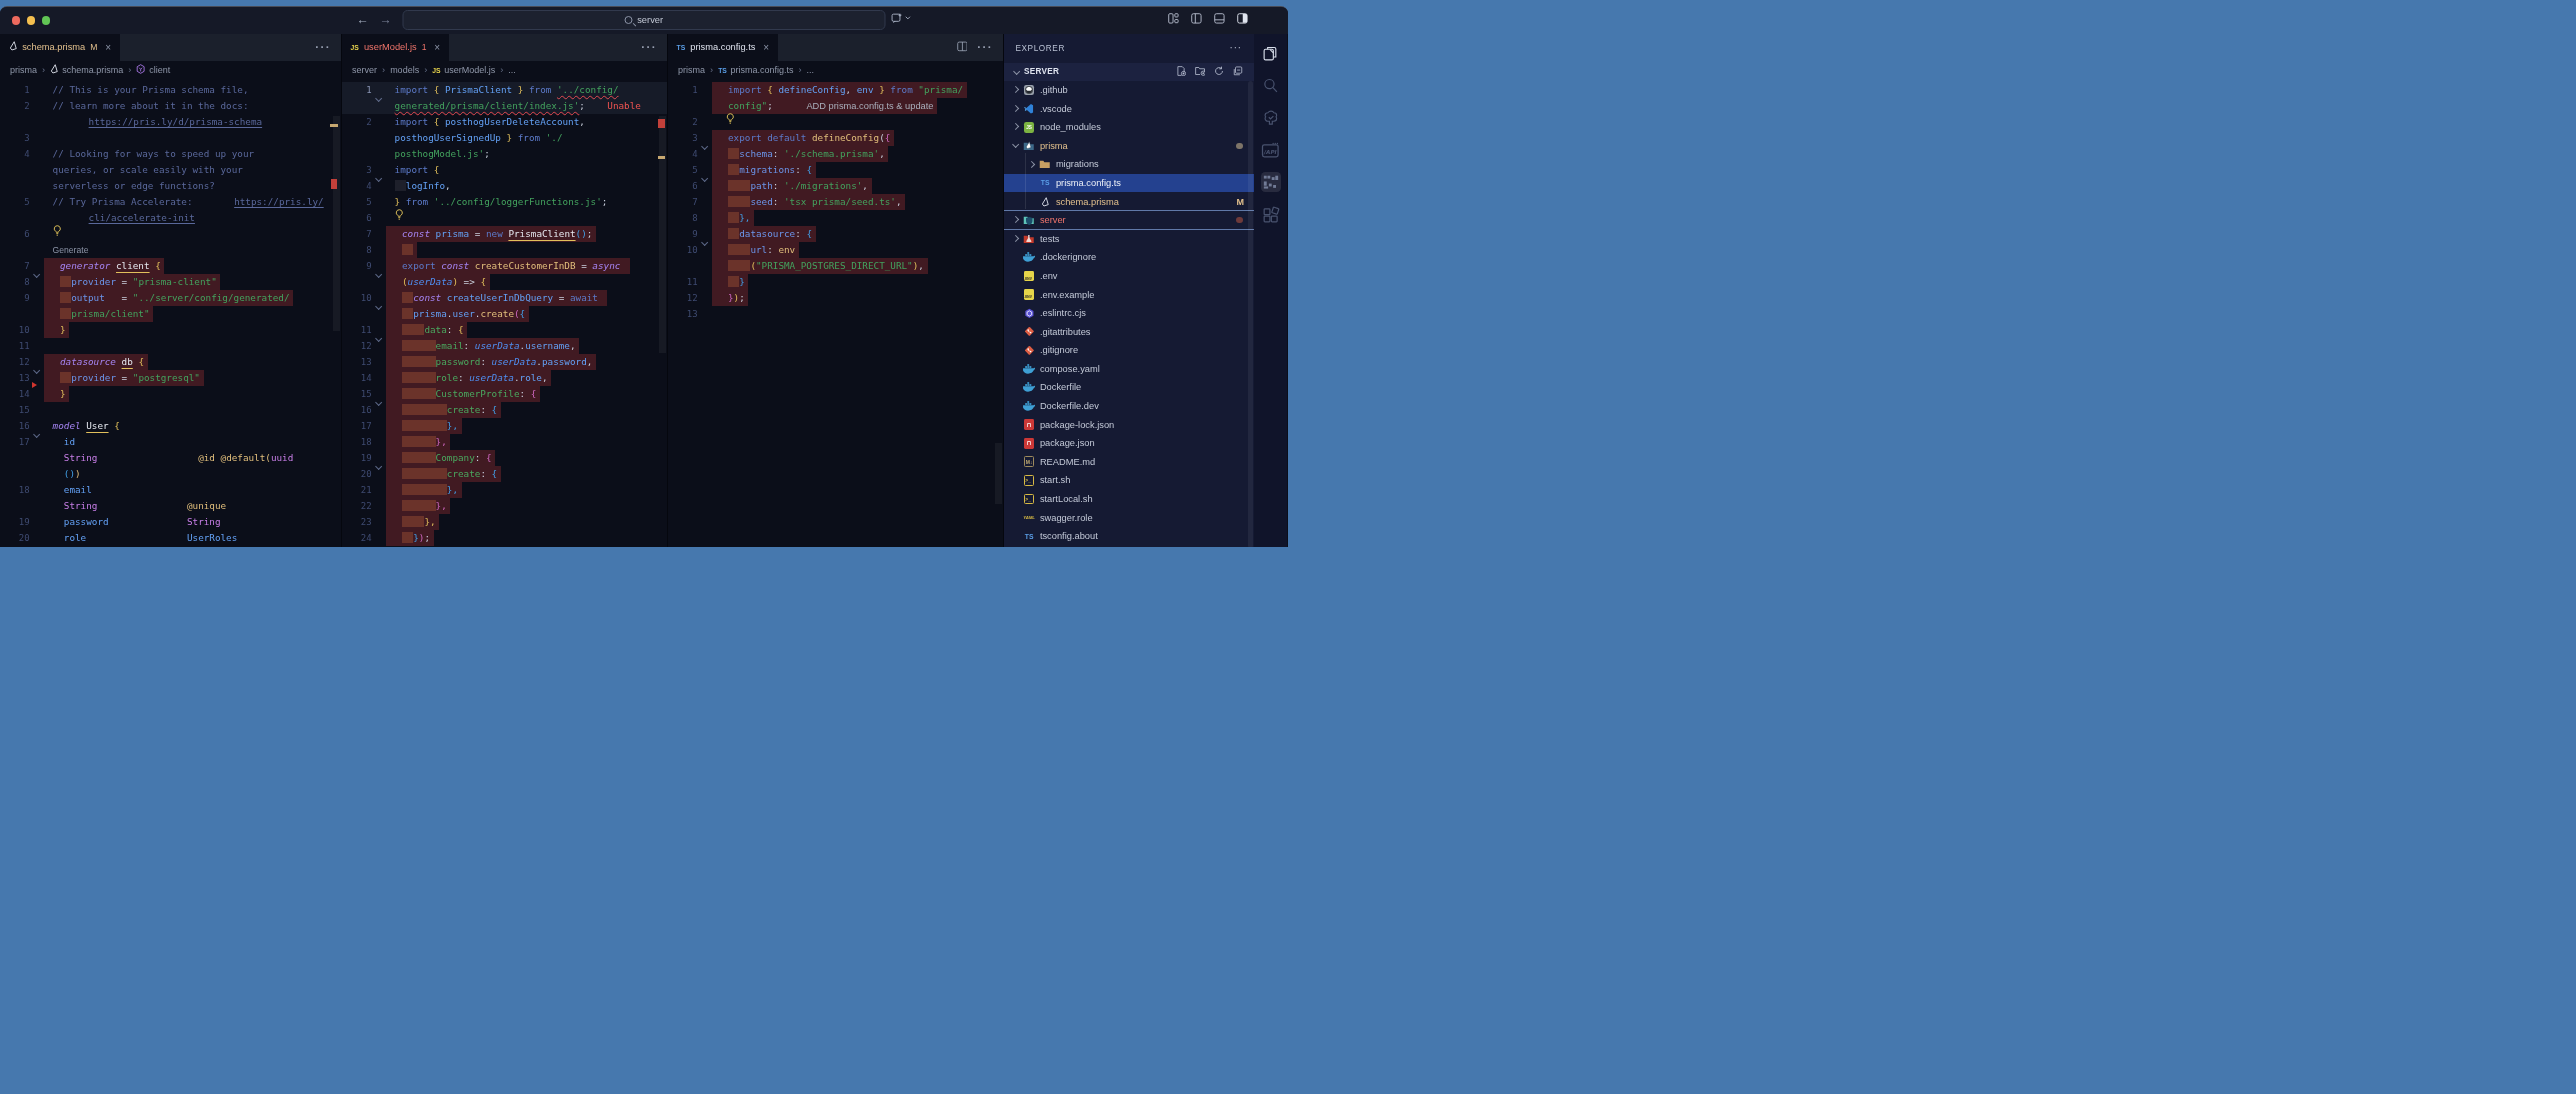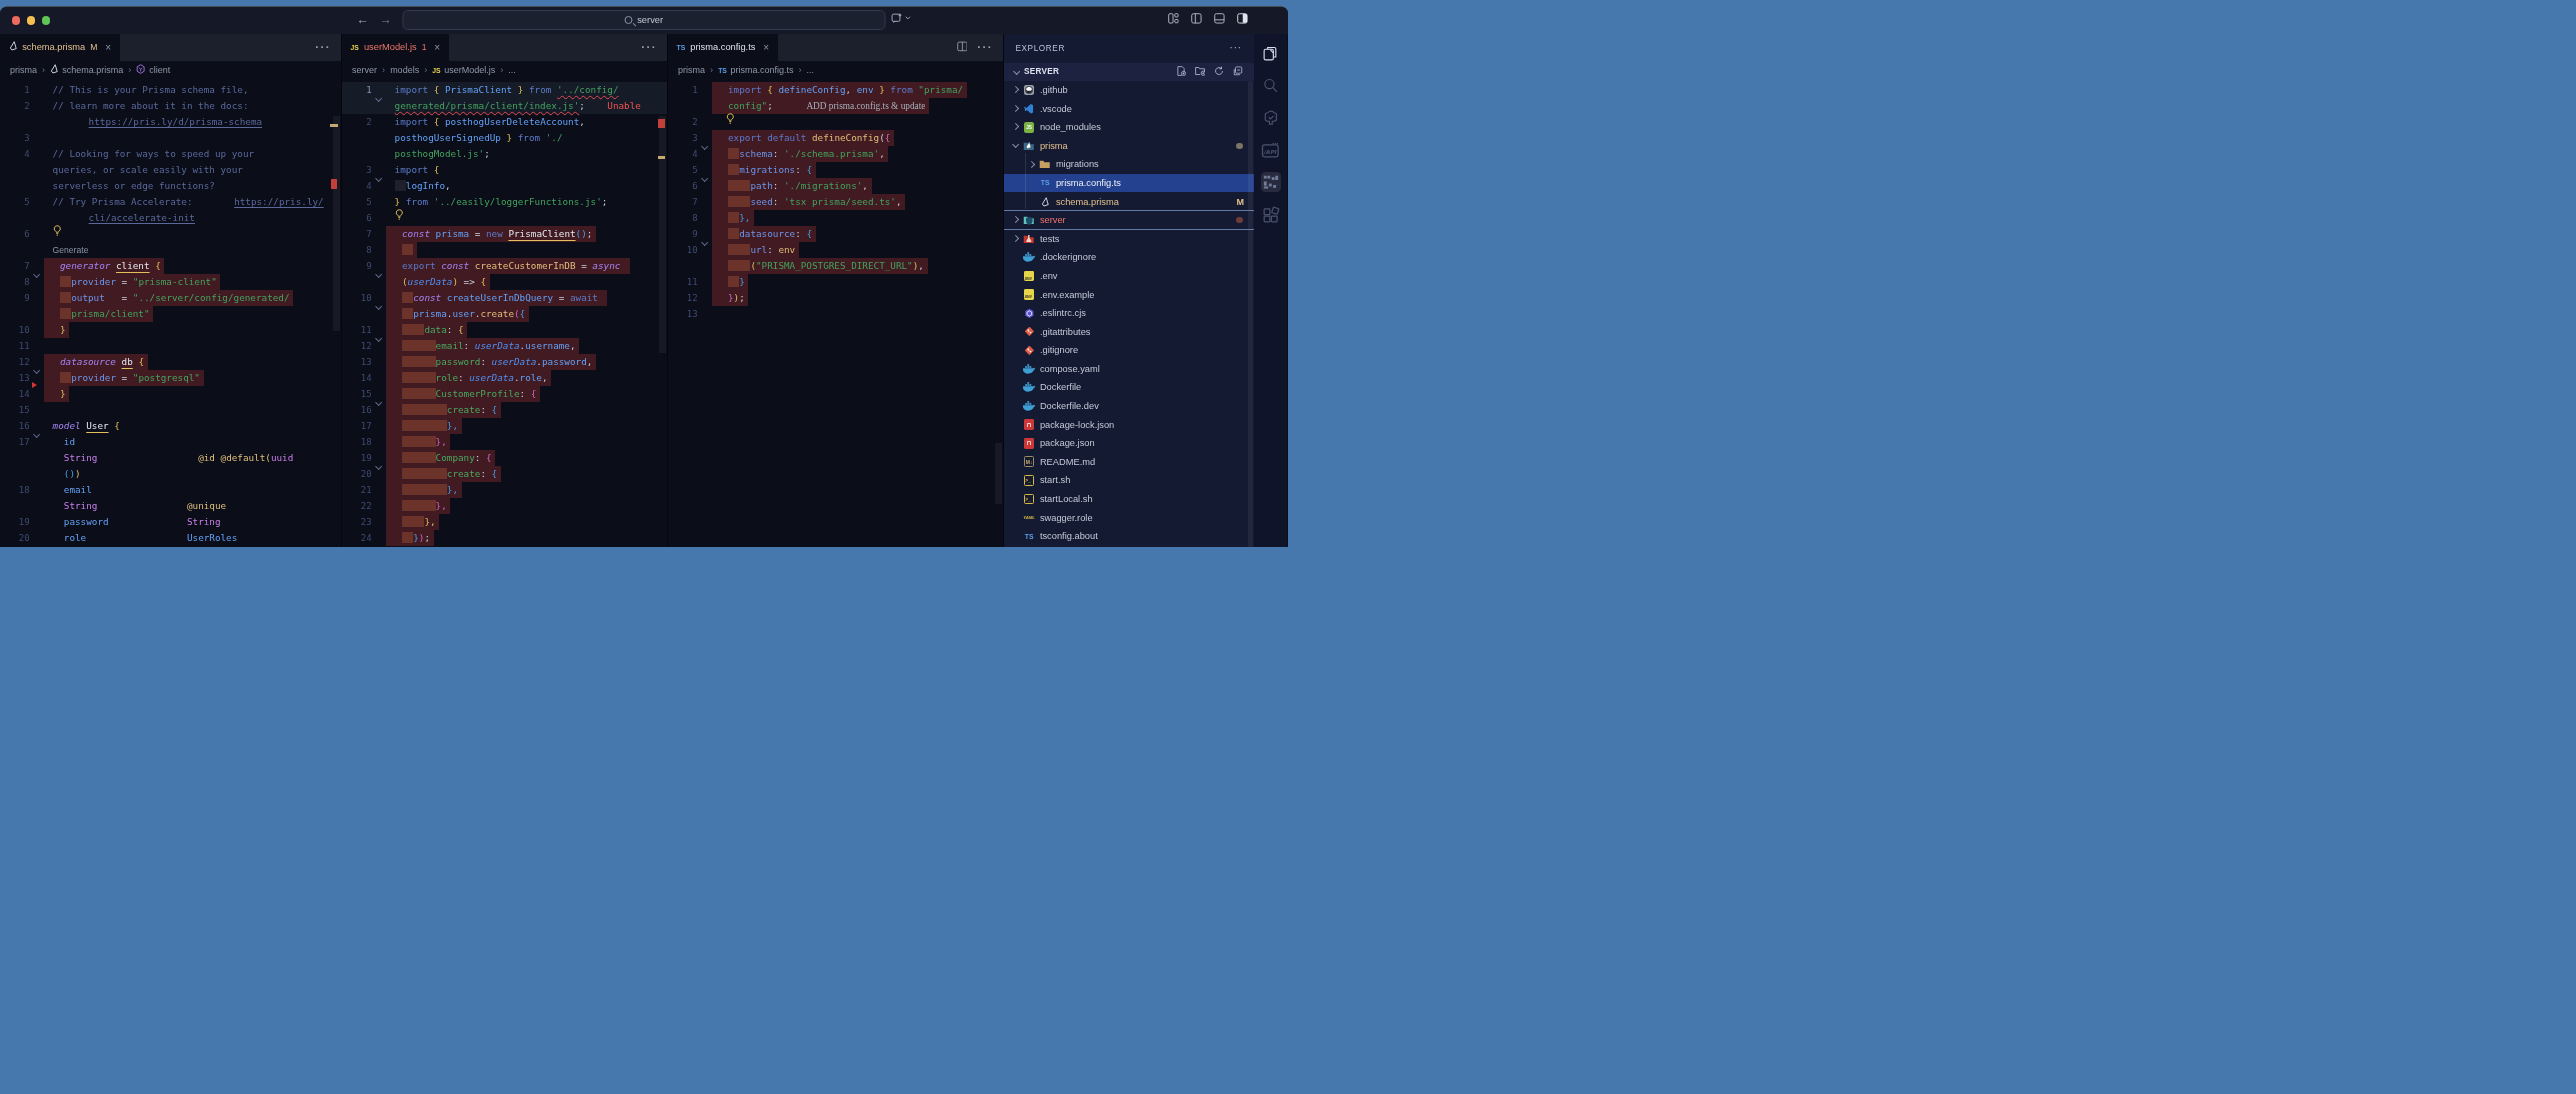--- a/index.html
+++ b/index.html
@@ -60,21 +60,21 @@
   .s{color:#43a25e}
   .sq{color:#43a25e;text-decoration:underline wavy #e4484f 0.7px;text-underline-offset:2.2px;}
   .k{color:#a584f2;font-style:italic}.i{color:#5c7ac9}
   .v{color:#63a0f4}.vi{color:#4f8ff2;font-style:italic}
   .p{color:#6b95ea}.g{color:#4aa85f}
   .f{color:#e2bf7c}.t{color:#c97fe8;}
   .w{color:#c9cfdc}
   .by{color:#e2c05c}.bp{color:#cf68c2}.bb{color:#42a0e8}
   .d{color:#e6e9f0;text-decoration:underline solid #e2c05c 1.1px;text-underline-offset:2.9px;}
   .e{color:#ef5350}
-  .bl{color:#a9afbb;font-family:Liberation Serif, serif;}
+  .bl{color:#a9afbb;font-family:Liberation Sans, sans-serif;}
   .lens{color:#8d95a8;font:8.6px "Liberation Sans",sans-serif;}
   .blk{background:rgba(255,255,255,.08);}
   .bulbwrap{display:inline-block;vertical-align:middle;margin-top:-2.2px;}
   
   .rmark{position:absolute;z-index:4;}
   .vthumb{position:absolute;width:7.2px;background:rgba(255,255,255,.05);z-index:3;}
   
   .sidebar{width:250px;background:#151a33;flex:none;position:relative;display:flex;flex-direction:column;text-align:center;}
   .sbtitle{height:29px;display:flex;align-items:center;padding:0 11.5px;color:#b9c1d3;
     font-size:8.2px;letter-spacing:0.6px;}
@@ -272,21 +272,21 @@
           </span>
         </div>
         <div class="coderows">
           <div class="crow cur"><span class="gut"><span class="ln">1</span><span class="fold on"></span></span><span class="ct"><span class="i">import</span><span class="by"> { </span><span class="v">PrismaClient</span><span class="by"> } </span><span class="i">from</span><span class="w"> </span><span class="sq">'../config/</span></span></div>
           <div class="crow cur"><span class="gut"><span class="ln"></span><span class="fold"></span></span><span class="ct"><span class="sq">generated/prisma/client/index.js'</span><span class="w">;</span><span class="w">    </span><span class="e">Unable</span></span></div>
           <div class="crow"><span class="gut"><span class="ln">2</span><span class="fold"></span></span><span class="ct"><span class="i">import</span><span class="by"> { </span><span class="v">posthogUserDeleteAccount</span><span class="w">,</span></span></div>
           <div class="crow"><span class="gut"><span class="ln"></span><span class="fold"></span></span><span class="ct"><span class="v">posthogUserSignedUp</span><span class="by"> } </span><span class="i">from</span><span class="w"> </span><span class="s">'./</span></span></div>
           <div class="crow"><span class="gut"><span class="ln"></span><span class="fold"></span></span><span class="ct"><span class="s">posthogModel.js'</span><span class="w">;</span></span></div>
           <div class="crow"><span class="gut"><span class="ln">3</span><span class="fold on"></span></span><span class="ct"><span class="i">import</span><span class="by"> {</span></span></div>
           <div class="crow"><span class="gut"><span class="ln">4</span><span class="fold"></span></span><span class="ct"><span class="blk">  </span><span class="v">logInfo</span><span class="w">,</span></span></div>
-          <div class="crow"><span class="gut"><span class="ln">5</span><span class="fold"></span></span><span class="ct"><span class="by">}</span><span class="w"> </span><span class="i">from</span><span class="w"> </span><span class="s">'../easily/loggerFunctions.js'</span><span class="w">;</span></span></div>
+          <div class="crow"><span class="gut"><span class="ln">5</span><span class="fold"></span></span><span class="ct"><span class="by">}</span><span class="w"> </span><span class="i">from</span><span class="w"> </span><span class="s">'../config/loggerFunctions.js'</span><span class="w">;</span></span></div>
           <div class="crow"><span class="gut"><span class="ln">6</span><span class="fold"></span></span><span class="ct"><span class="bulb"><span class="bulbwrap"><svg width="8.6" height="11.5" viewBox="0 0 12 16">
                     <path d="M6 1a4.2 4.2 0 0 0-2.2 7.8c.4.3.7.8.7 1.3h3c0-.5.3-1 .7-1.3A4.2 4.2 0 0 0 6 1z" fill="none" stroke="#e8c95c" stroke-width="1.3"></path>
                     <path d="M4.6 12h2.8M5 14.2h2" stroke="#e8c95c" stroke-width="1.2" fill="none"></path>
                   </svg></span></span></span></div>
           <div class="crow red"><span class="gut"><span class="ln">7</span><span class="fold"></span></span><span class="ct"><span class="k">const</span><span class="w"> </span><span class="v">prisma</span><span class="w"> = </span><span class="i">new</span><span class="w"> </span><span class="d">PrismaClient</span><span class="bb">()</span><span class="w">;</span></span></div>
           <div class="crow red"><span class="gut"><span class="ln">8</span><span class="fold"></span></span><span class="ct"><span class="ind">  </span></span></div>
           <div class="crow red"><span class="gut"><span class="ln">9</span><span class="fold on"></span></span><span class="ct"><span class="i">export</span><span class="w"> </span><span class="k">const</span><span class="w"> </span><span class="f">createCustomerInDB</span><span class="w"> = </span><span class="k">async</span><span class="w"> </span></span></div>
           <div class="crow red"><span class="gut"><span class="ln"></span><span class="fold"></span></span><span class="ct"><span class="by">(</span><span class="vi">userData</span><span class="by">)</span><span class="w"> =&gt; </span><span class="by">{</span></span></div>
           <div class="crow red"><span class="gut"><span class="ln">10</span><span class="fold on"></span></span><span class="ct"><span class="ind">  </span><span class="k">const</span><span class="w"> </span><span class="v">createUserInDbQuery</span><span class="w"> = </span><span class="i">await</span><span class="w"> </span></span></div>
           <div class="crow red"><span class="gut"><span class="ln"></span><span class="fold"></span></span><span class="ct"><span class="ind">  </span><span class="v">prisma</span><span class="w">.</span><span class="v">user</span><span class="w">.</span><span class="f">create</span><span class="bp">(</span><span class="bb">{</span></span></div>

